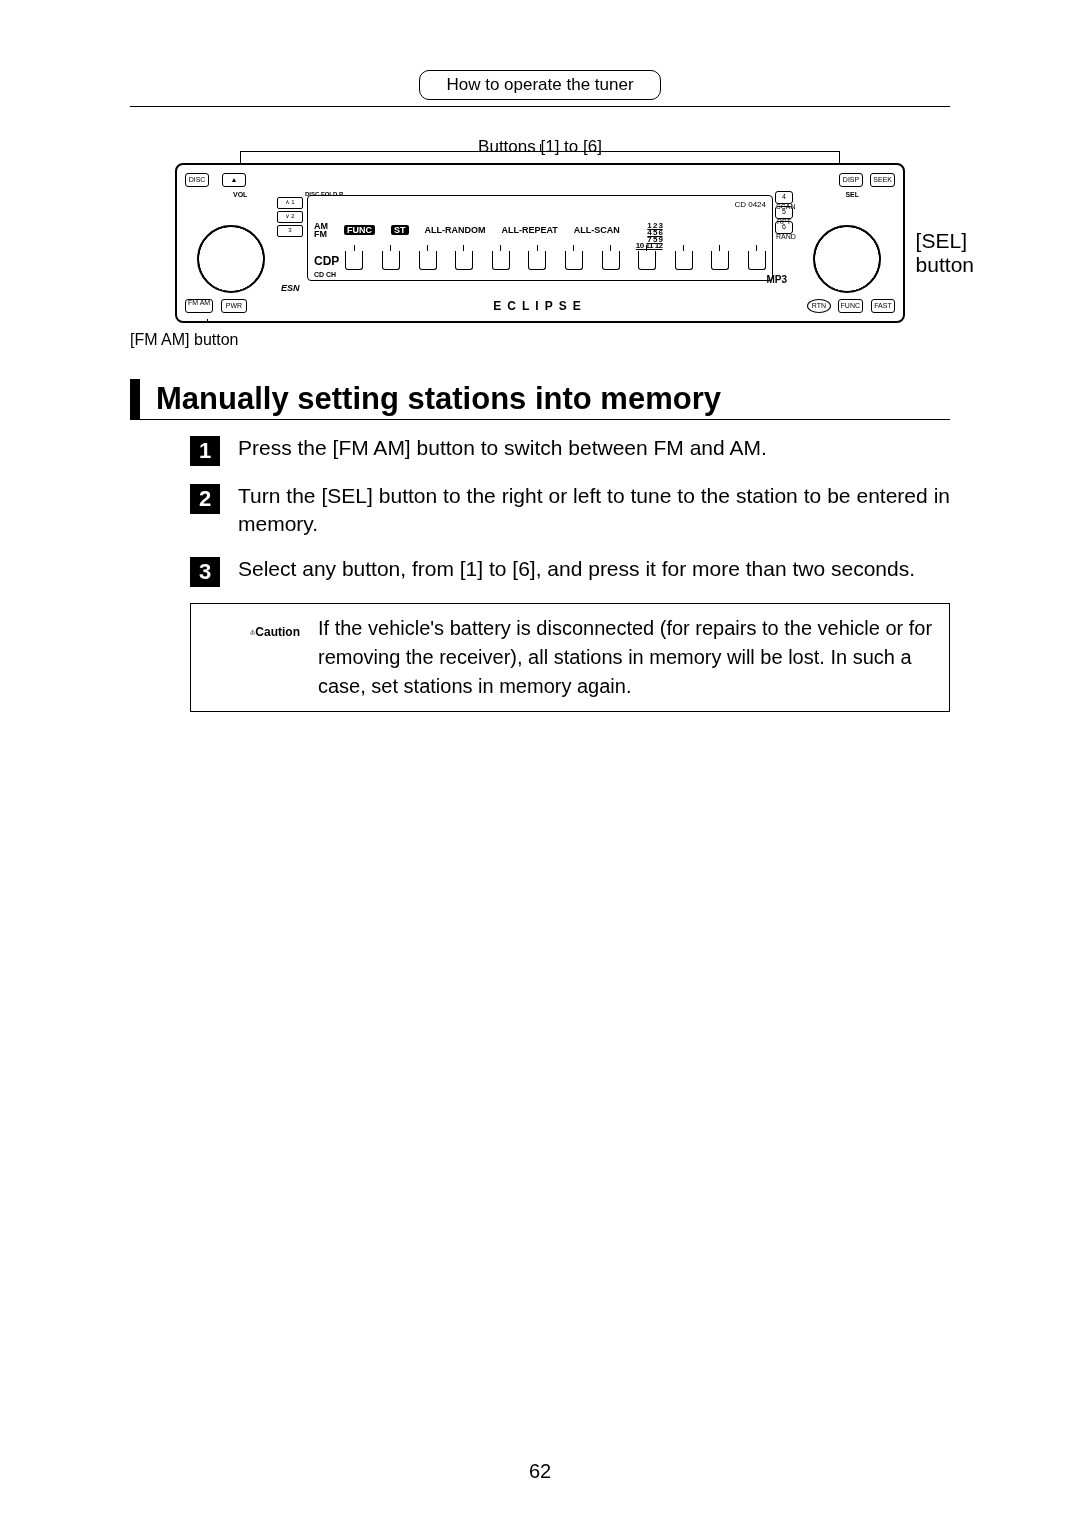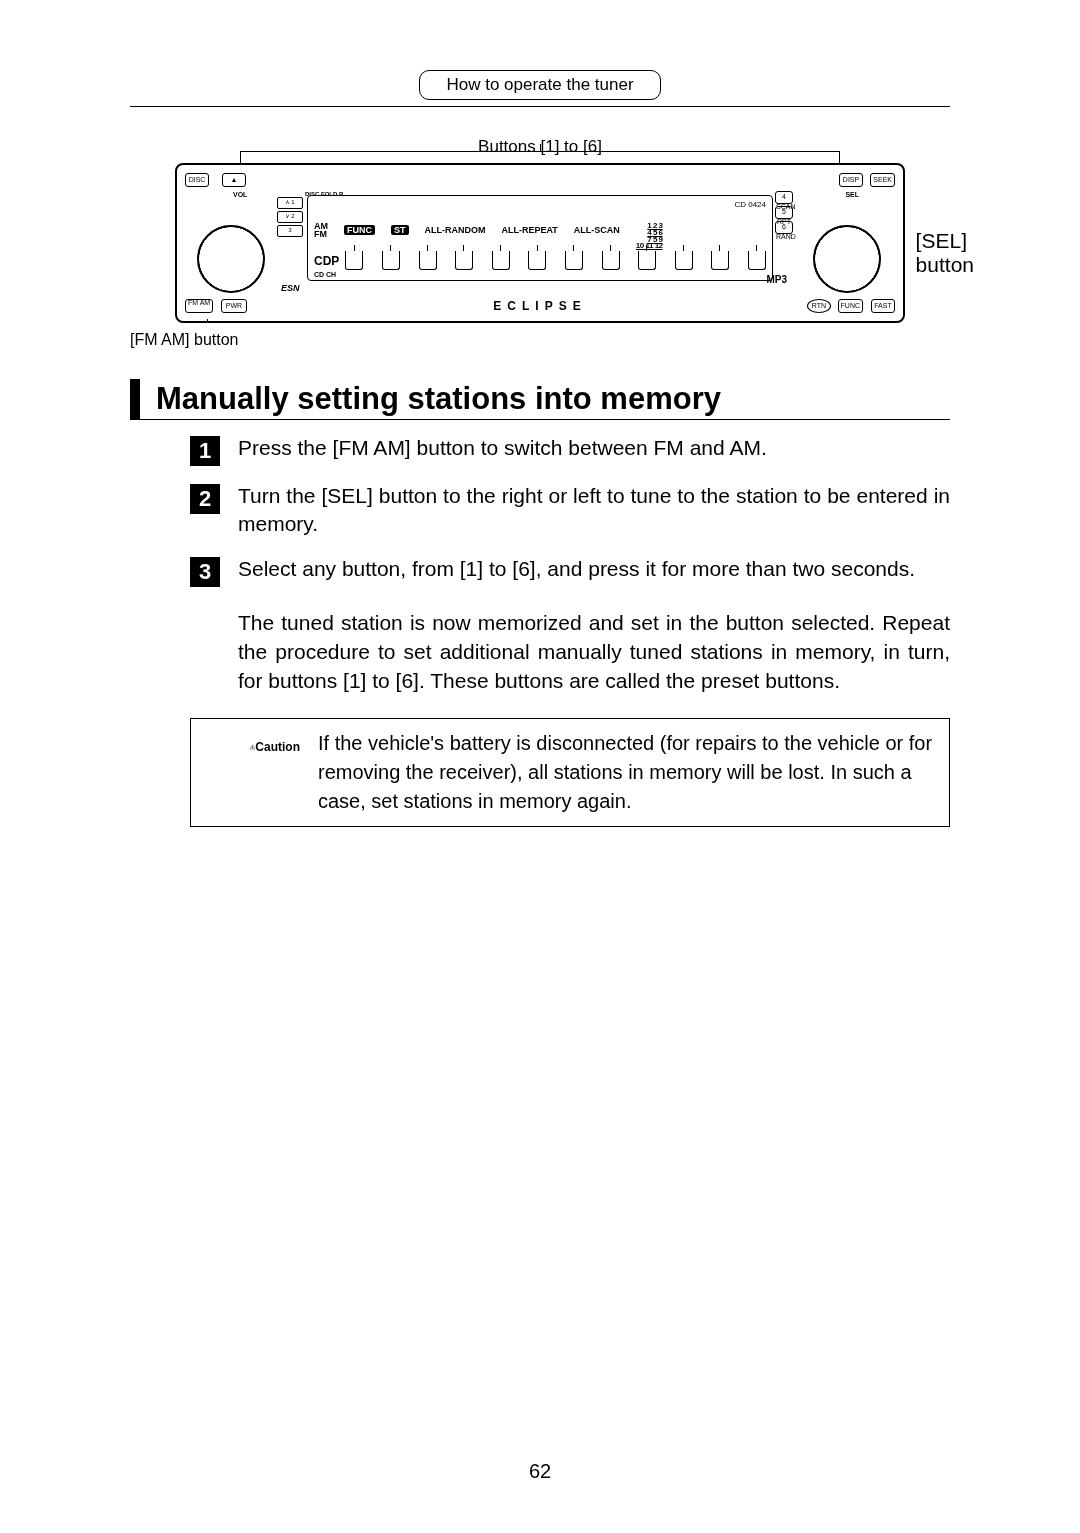--- a/index.html
+++ b/index.html
@@ -403,21 +403,20 @@
     <div class="step-row">
       <div class="step-num">2</div>
       <div class="step-text">Turn the [SEL] button to the right or left to tune to the station to be entered in memory.</div>
     </div>
     <div class="step-row">
       <div class="step-num">3</div>
       <div class="step-text">Select any button, from [1] to [6], and press it for more than two seconds.</div>
     </div>
   </div>
 
-  <p class="step-body">The tuned station is now memorized and set in the button selected. Repeat the procedure to set additional manually tuned stations in memory, in turn, for buttons [1] to [6]. These buttons are called the preset buttons.</p>
 
   <div class="caution-box">
     <div class="caution-icon">
       <svg viewBox="0 0 40 36">
         <polygon points="20,2 38,34 2,34" fill="none" stroke="#000" stroke-width="3" stroke-linejoin="round"></polygon>
         <rect x="18" y="12" width="4" height="12" fill="#000"></rect>
         <circle cx="20" cy="28" r="2.5" fill="#000"></circle>
       </svg>
       <span>Caution</span>
     </div>

